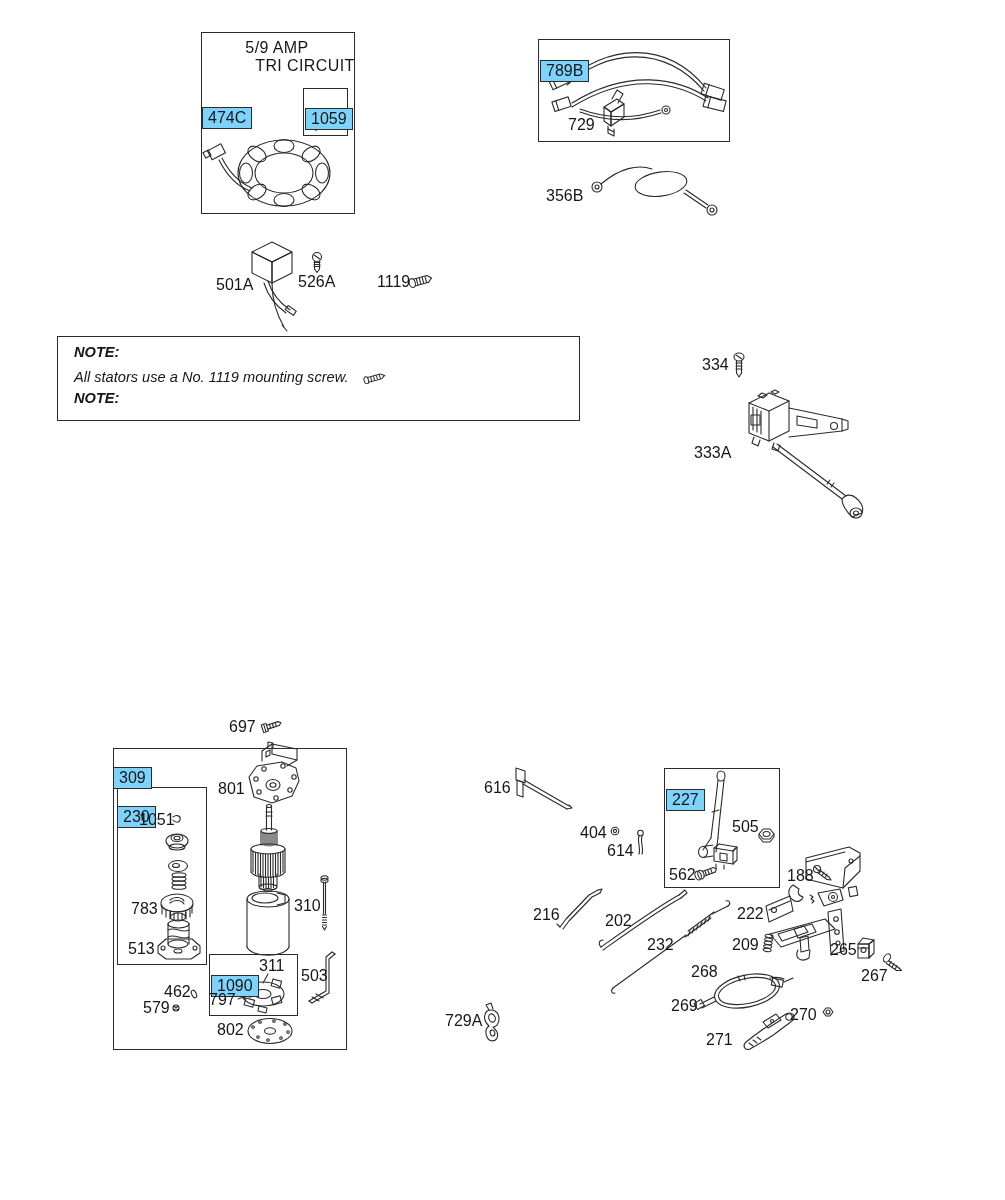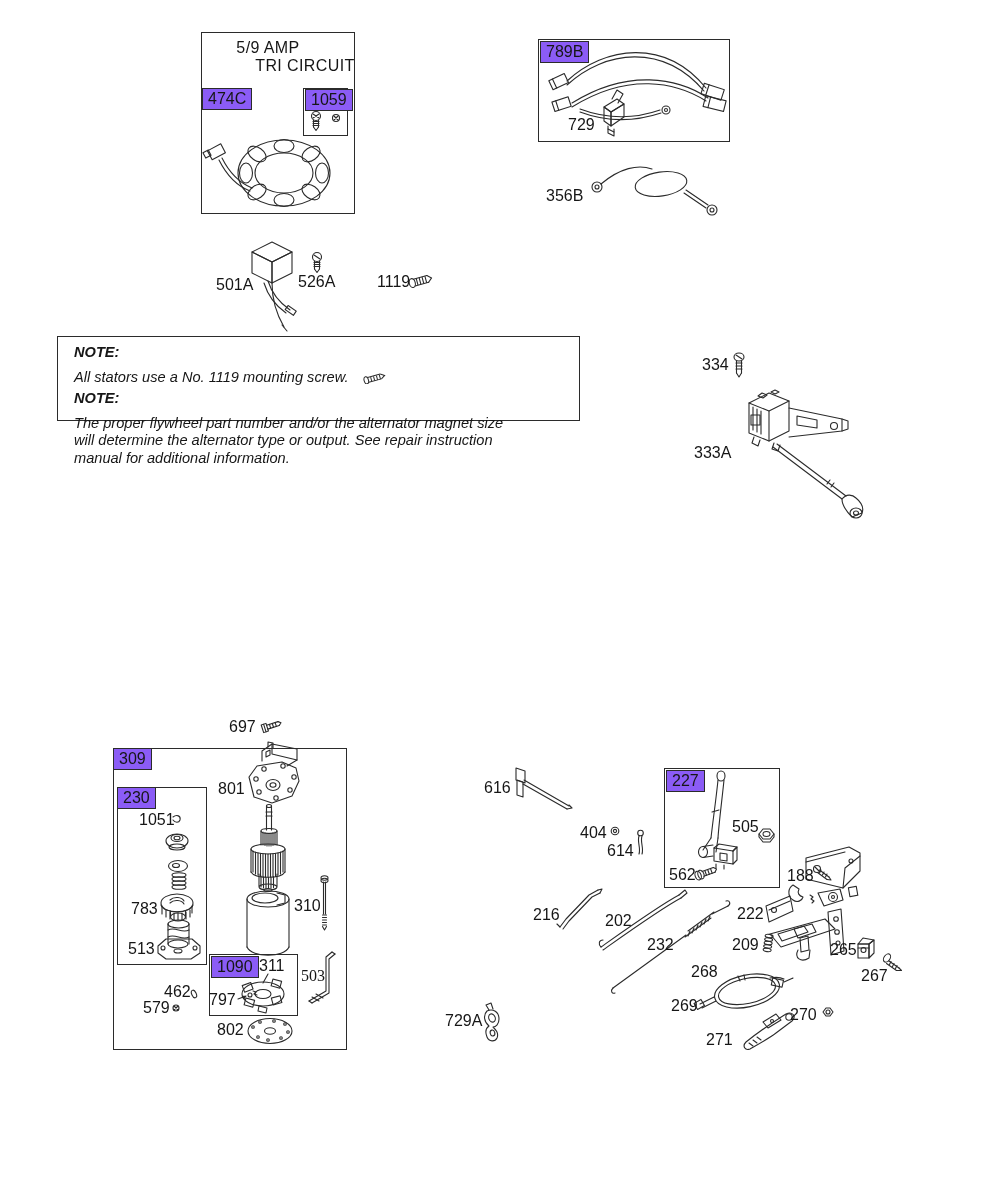--- a/index.html
+++ b/index.html
@@ -1,22 +1,22 @@
 <!DOCTYPE html>
 <html><head>
 <meta charset="utf-8">
 <style>
   html,body{margin:0;padding:0;background:#fff;}
   #canvas{position:relative;width:1005px;height:1200px;background:#ffffff;
           font-family:"Liberation Sans",sans-serif;color:#161616;overflow:hidden;}
   svg.art{position:absolute;left:0;top:0;}
   svg.art *{stroke:#2b2b2b;fill:none;stroke-width:1.1;stroke-linecap:round;stroke-linejoin:round;}
   .box{position:absolute;border:1.6px solid #2b2b2b;}
-  .lblbox{position:absolute;border:1.6px solid #2b2b2b;background:#8b5cf6;font-size:16px;
-          line-height:1.1;padding:1px 5px;white-space:nowrap;}
+  .lblbox{position:absolute;border:1.6px solid #2b2b2b;background:#7dd3fc;font-size:16px;
+          line-height:1.1;padding:1px 5px;white-space:nowrap;margin-top:19px;}
   .plbl{position:absolute;font-size:16px;line-height:1;white-space:nowrap;}
   .title{position:absolute;text-align:center;font-size:16px;letter-spacing:.4px;}
   .notebox{position:absolute;left:57px;top:336px;width:523px;height:85px;
            border:1.6px solid #2b2b2b;box-sizing:border-box;padding:7px 0 0 16px;}
   .note-row{display:flex;gap:7px;font-style:italic;font-size:14.6px;line-height:1.2;margin-bottom:4px;flex-direction:column;}
   .np{font-weight:bold;}
   .nt{width:452px;}
   .noteicon{margin-left:14px;vertical-align:middle;}
 </style>
 </head>
@@ -468,37 +468,37 @@
   <div class="box" style="left:664px;top:768px;width:114px;height:118px;"></div>
 
   <div class="lblbox" style="left:202px;top:88px;">474C</div>
   <div class="lblbox" style="left:305px;top:89px;">1059</div>
   <div class="lblbox" style="left:540px;top:41px;">789B</div>
   <div class="lblbox" style="left:113px;top:748px;">309</div>
   <div class="lblbox" style="left:117px;top:787px;">230</div>
   <div class="lblbox" style="left:211px;top:956px;">1090</div>
   <div class="lblbox" style="left:666px;top:770px;">227</div>
 
-  <div class="title" style="left:192px;top:39px;width:152px;">5/9 AMP</div>
+  <div class="title" style="left:201px;top:39px;width:152px;">5/9 AMP</div>
   <div class="title" style="left:201px;top:57px;width:128px;padding-left:40px;">TRI CIRCUIT</div>
 
   <div class="plbl" style="left:568px;top:117px;">729</div>
   <div class="plbl" style="left:546px;top:188px;">356B</div>
   <div class="plbl" style="left:216px;top:277px;">501A</div>
   <div class="plbl" style="left:298px;top:274px;">526A</div>
   <div class="plbl" style="left:377px;top:274px;">1119</div>
   <div class="plbl" style="left:702px;top:357px;">334</div>
   <div class="plbl" style="left:694px;top:445px;">333A</div>
   <div class="plbl" style="left:229px;top:719px;">697</div>
   <div class="plbl" style="left:218px;top:781px;">801</div>
   <div class="plbl" style="left:139px;top:812px;">1051</div>
   <div class="plbl" style="left:131px;top:901px;">783</div>
   <div class="plbl" style="left:128px;top:941px;">513</div>
   <div class="plbl" style="left:294px;top:898px;">310</div>
-  <div class="plbl" style="left:301px;top:968px;font-family:Liberation Serif, serif;">503</div>
+  <div class="plbl" style="left:301px;top:968px;">503</div>
   <div class="plbl" style="left:259px;top:958px;">311</div>
   <div class="plbl" style="left:209px;top:992px;">797</div>
   <div class="plbl" style="left:164px;top:984px;">462</div>
   <div class="plbl" style="left:143px;top:1000px;">579</div>
   <div class="plbl" style="left:217px;top:1022px;">802</div>
   <div class="plbl" style="left:484px;top:780px;">616</div>
   <div class="plbl" style="left:580px;top:825px;">404</div>
   <div class="plbl" style="left:607px;top:843px;">614</div>
   <div class="plbl" style="left:732px;top:819px;">505</div>
   <div class="plbl" style="left:669px;top:867px;">562</div>
@@ -524,17 +524,16 @@
               <ellipse cx="4" cy="7" rx="2.2" ry="3.6"></ellipse>
               <line x1="6" y1="4.5" x2="19" y2="4.5"></line>
               <line x1="6" y1="9.5" x2="19" y2="9.5"></line>
               <path d="M 9,5 v 4.5 M 12,5 v 4.5 M 15,5 v 4.5 M 18,5 v 4.5"></path>
               <path d="M 19,4.5 L 23,7 L 19,9.5"></path>
             </g>
           </svg></span>
     </div>
     <div class="note-row">
       <span class="np">NOTE:</span>
-      <span class="nt">The proper flywheel part number and/or the alternator magnet size will determine the alternator type or output. See repair instruction manual for additional information.</span>
     </div>
   </div>
 
 </div>
 
 </body></html>

